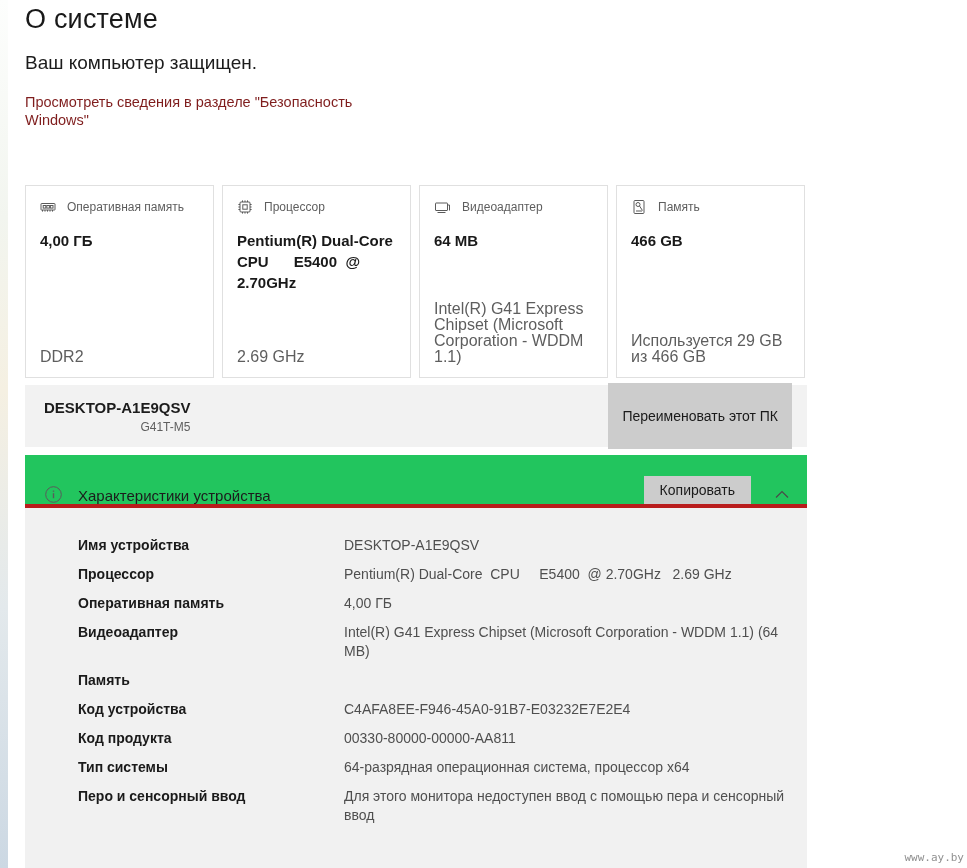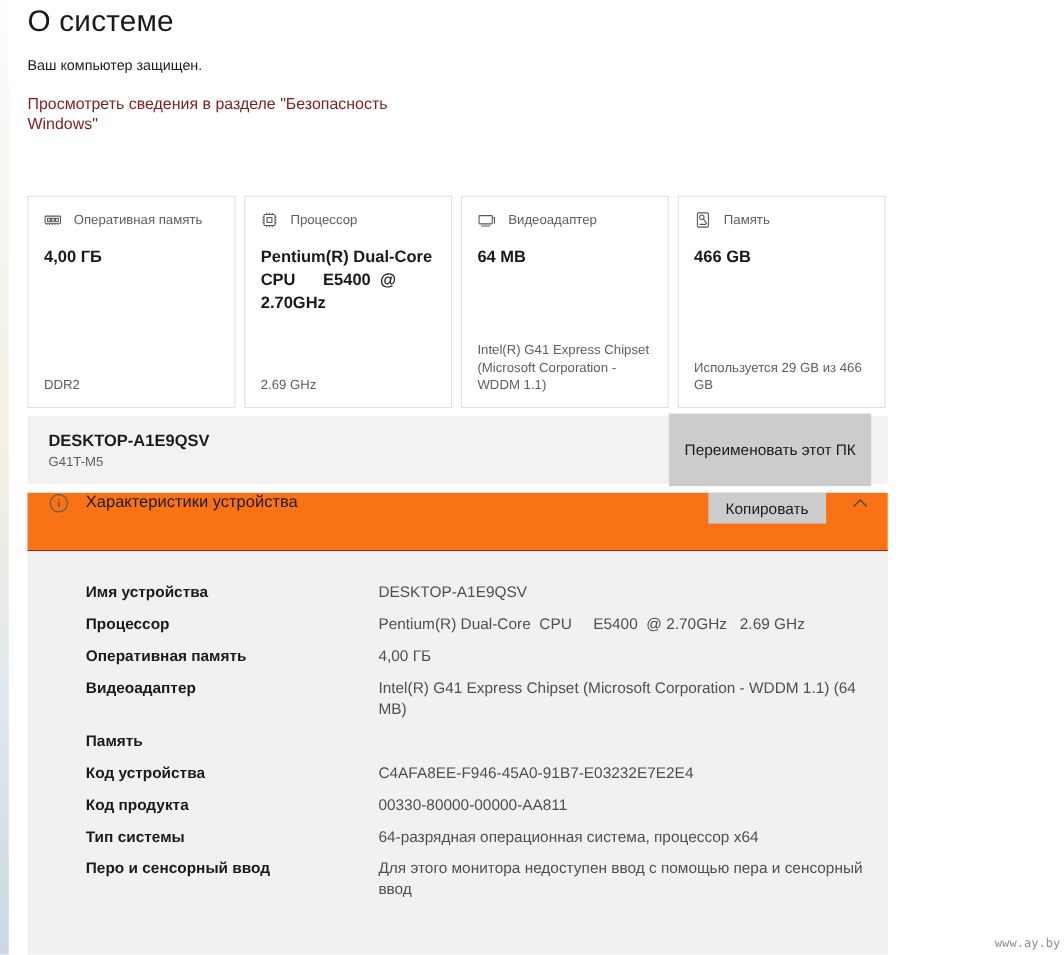--- a/index.html
+++ b/index.html
@@ -11,53 +11,53 @@
     position: relative;
     overflow: hidden;
   }
   .edge-strip {
     position: absolute; left: 0; top: 0; width: 8px; height: 868px;
     background: linear-gradient(180deg, #fdfefd 0%, #f2f5ef 25%, #f5f0e2 45%, #e3e9ec 70%, #ccd8e3 100%);
   }
   .content { position: absolute; left: 25px; top: 0; width: 782px; }
 
   .page-title { font-size: 27px; font-weight: 300; letter-spacing: 0.2px; padding-top: 4px; color: #191919; }
-  .page-subtitle { font-size: 13px; font-weight: 400; margin-top: 17px; color: #1c1c1c; }
+  .page-subtitle { font-size: 19px; font-weight: 400; margin-top: 17px; color: #1c1c1c; }
   .security-link {
     display: block; margin-top: 19px; width: 330px;
     font-size: 14.5px; line-height: 18px; color: #7f1d1d; text-decoration: none; cursor: pointer;
   }
 
   .cards { display: flex; gap: 8px; margin-top: 56px; }
   .card {
     width: 189px; height: 193px; background: #ffffff;
     border: 1px solid #e0e0e0; padding: 13px 14px 12px 14px;
     display: flex; flex-direction: column;
   }
   .card-head { display: flex; align-items: center; gap: 11px; color: #5e5e5e; font-size: 12px; }
   .card-head svg { flex: 0 0 auto; }
   .card-value { margin-top: 15px; font-size: 15px; font-weight: 700; color: #191919; line-height: 21px; white-space: pre-wrap; }
-  .card-footer { margin-top: auto; font-size: 12px; color: #5e5e5e; line-height: 16px; }
+  .card-footer { margin-top: auto; font-size: 16px; color: #5e5e5e; line-height: 16px; }
 
   .device-bar {
     margin-top: 7px; height: 62px; background: #f2f2f2;
     display: flex; align-items: center; padding: 0 15px 0 19px;
   }
   .device-names { display: flex; flex-direction: column; }
   .device-name { font-size: 15px; font-weight: 700; color: #1c1c1c; }
-  .device-model { font-size: 12px; color: #5e5e5e; margin-top: 4px; }
+  .device-model { font-size: 12px; color: #5e5e5e; margin-top: 4px; text-align: right; }
   .win-button {
     margin-left: auto; background: #cccccc; border: none; color: #1a1a1a;
     font-family: "Liberation Sans", sans-serif; font-size: 14px;
     padding: 25px 14px; cursor: pointer; white-space: nowrap;
   }
 
   .specs-header {
-    margin-top: 8px; height: 53px; background: #f97316; border-bottom: 1px solid #b91c1c;
-    display: flex; align-items: flex-start; padding: 0 0 0 19px;
+    margin-top: 8px; height: 53px; background: #22c55e; border-bottom: 4px solid #b91c1c;
+    display: flex; align-items: flex-end; padding: 0 0 0 19px;
   }
   .specs-title { margin-left: 15px; font-size: 15px; color: #1c1c1c; }
   .copy-button {
     margin-left: auto; background: #cccccc; border: none; color: #1a1a1a;
     font-family: "Liberation Sans", sans-serif; font-size: 14px;
     padding: 6px 16px; cursor: pointer;
   }
   .chevron-btn { background: none; border: none; margin: 0 16px 0 22px; cursor: pointer; padding: 2px; }
 
   .specs-body {

